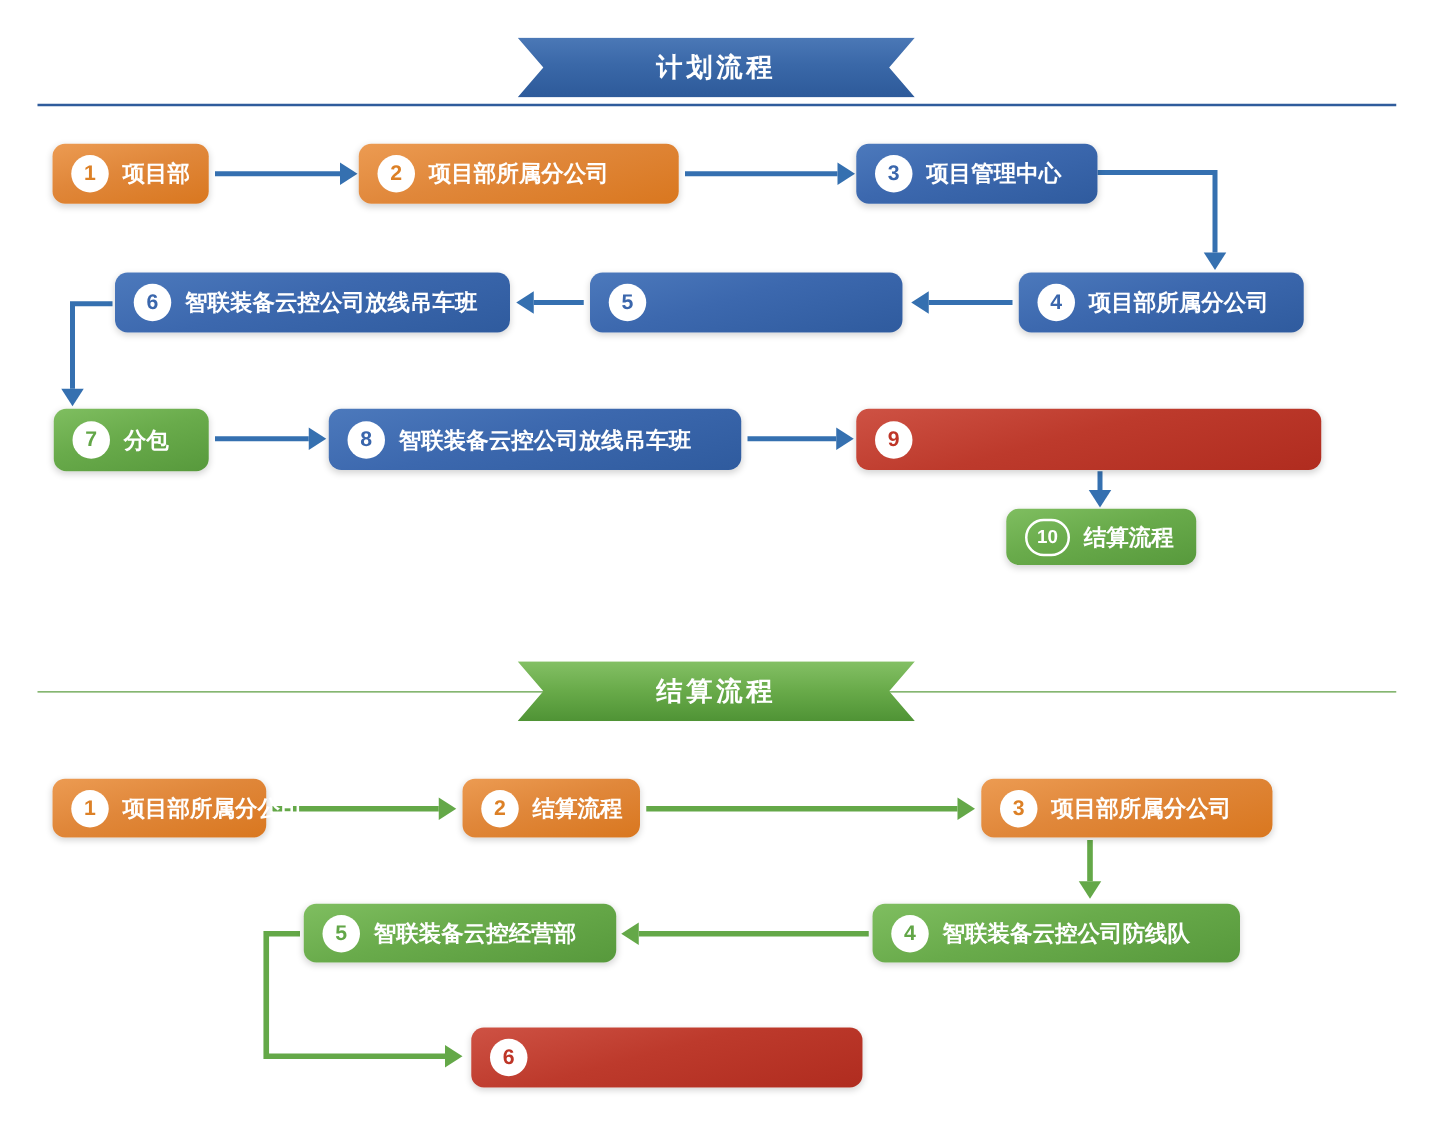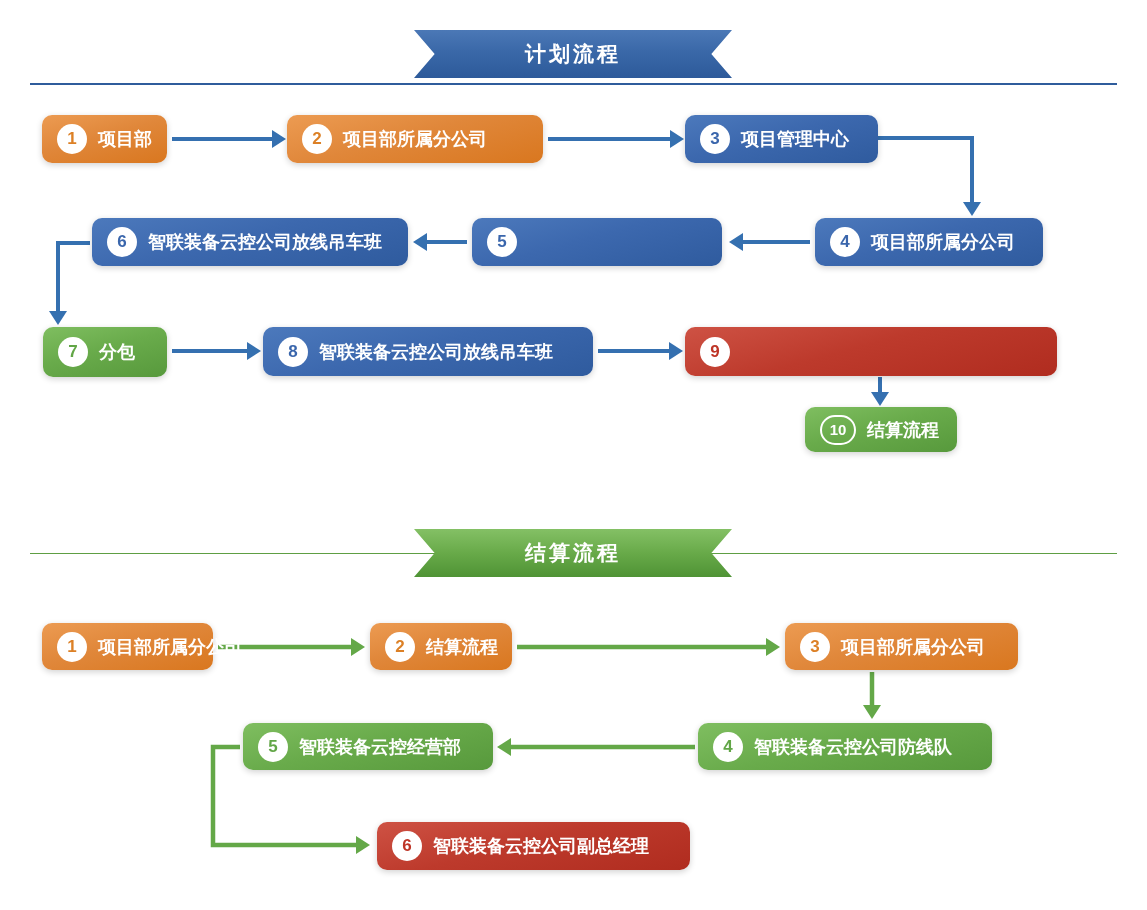--- a/index.html
+++ b/index.html
@@ -168,16 +168,15 @@
   <div class="node green" style="left:698px;top:723px;width:294px;height:47px;">
     <span class="badge">4</span>
     <span class="label">智联装备云控公司防线队</span>
   </div>
   <div class="node green" style="left:243px;top:723px;width:250px;height:47px;">
     <span class="badge">5</span>
     <span class="label">智联装备云控经营部</span>
   </div>
   <div class="node red" style="left:377px;top:822px;width:313px;height:48px;">
     <span class="badge">6</span>
-    <span class="label">智联装备云控公司副总经理</span>
   </div>
 
 </div>
 
 </body></html>

